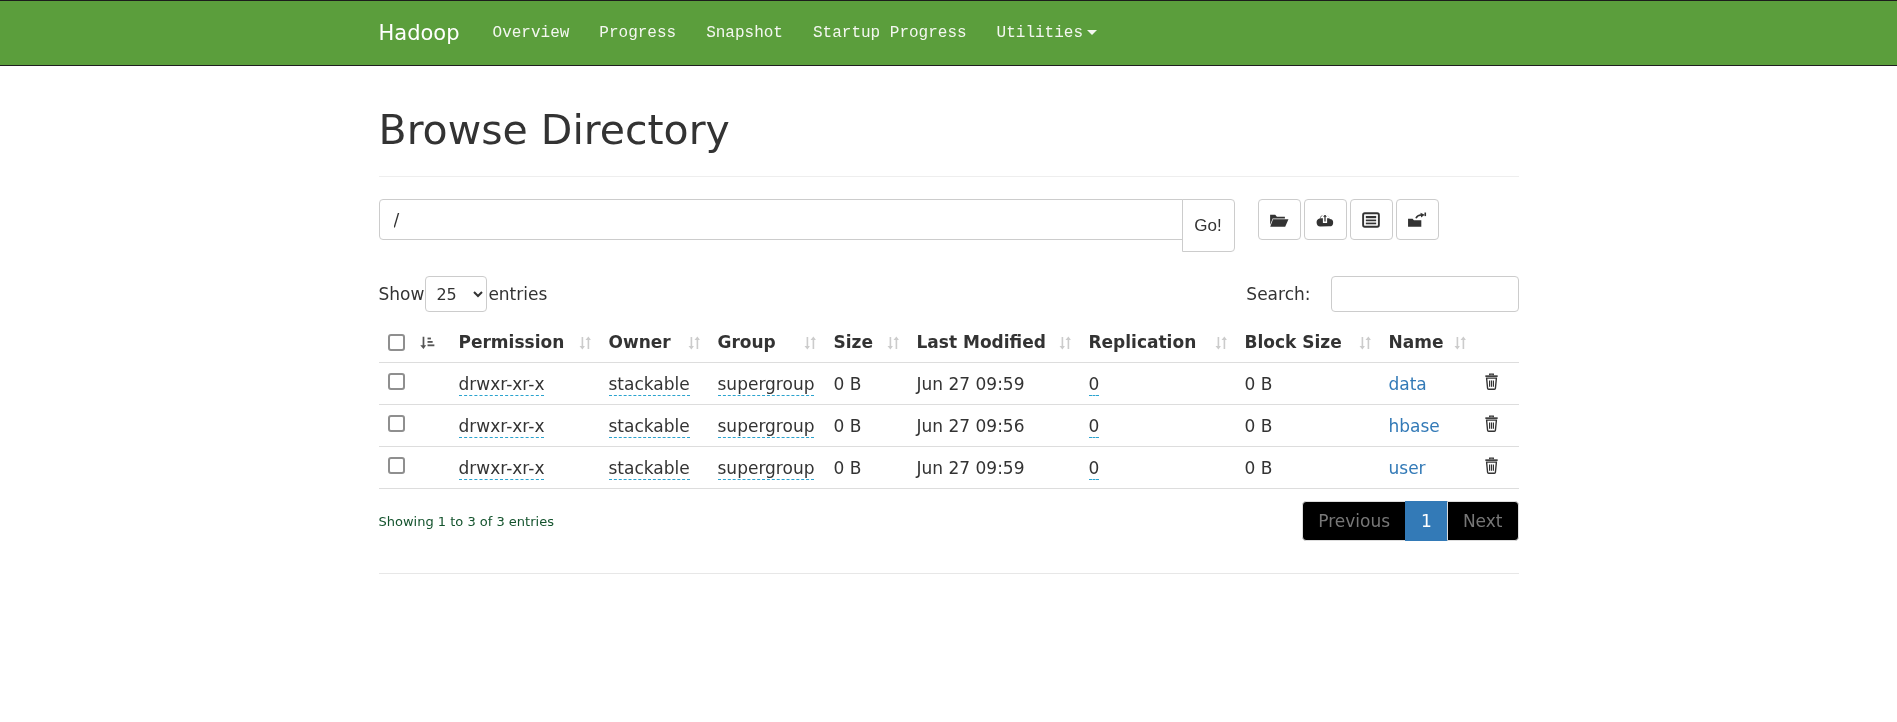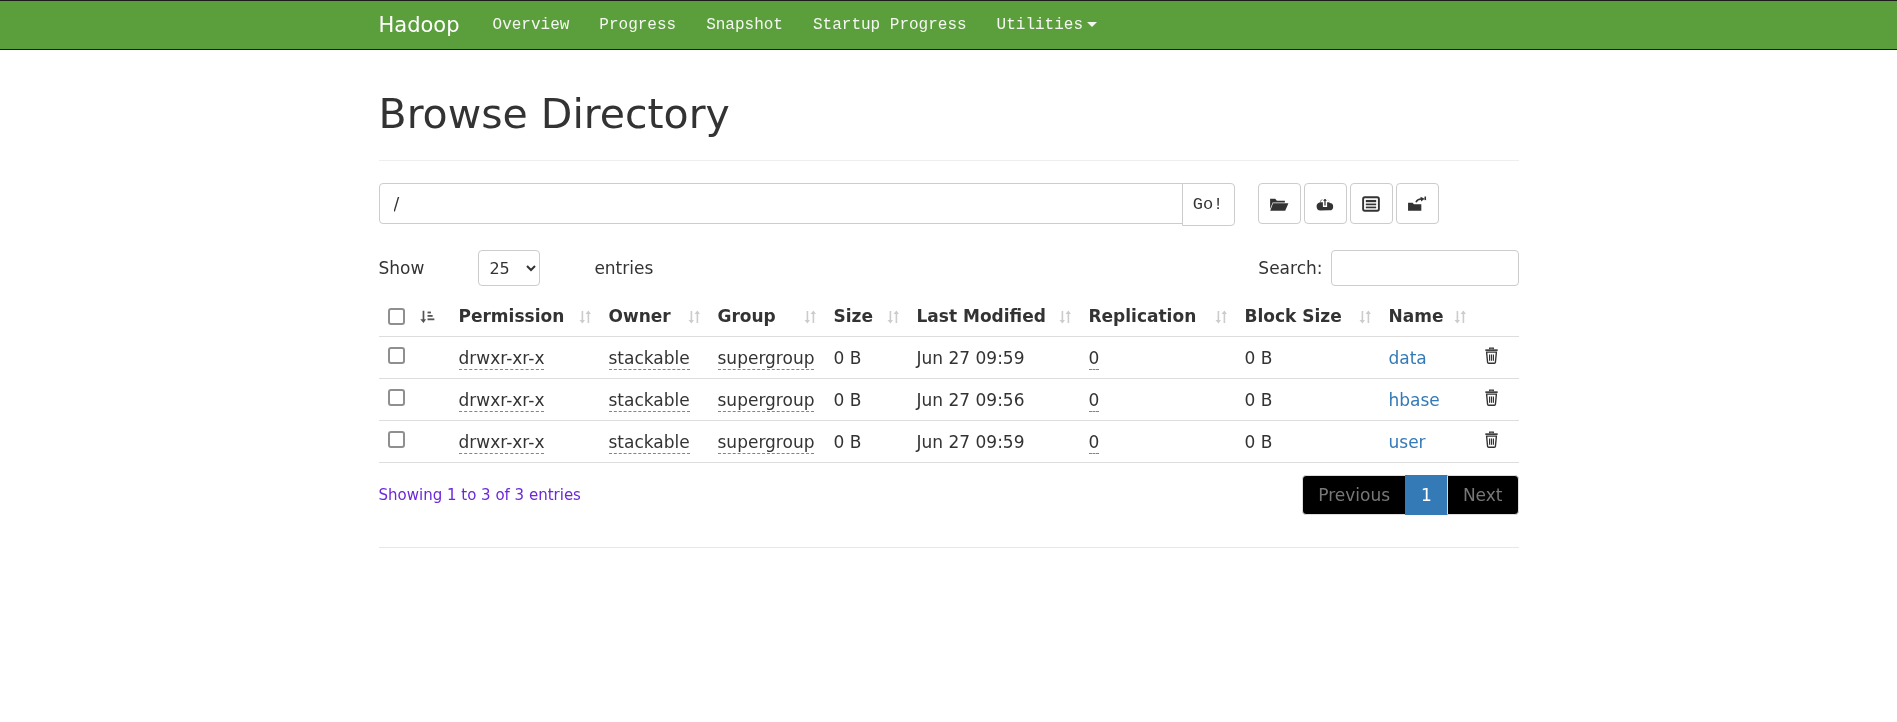--- a/index.html
+++ b/index.html
@@ -1,46 +1,46 @@
 <!DOCTYPE html>
 <html><head>
 <meta charset="utf-8">
 <style>
   * { box-sizing: border-box; }
   html,body { margin:0; padding:0; background:#fff; font-family:"DejaVu Sans","Liberation Sans",sans-serif; color:#333; }
   body { width:1897px; height:722px; overflow:hidden; }
 
   
-  .navbar { height:50px; background:#5b9e3c; border-top:1px solid #1c1c1c; border-bottom:1px solid #1f1f1f; display:flex; align-items:center; }
+  .navbar { height:66px; background:#5b9e3c; border-top:1px solid #1c1c1c; border-bottom:1px solid #1f1f1f; display:flex; align-items:center; }
   .nav-inner { width:1140px; margin:0 auto; display:flex; align-items:center; }
   .brand { color:#fff; font-size:21px; padding:0 18px 0 0; text-decoration:none; cursor:pointer; }
   .nav-links { display:flex; list-style:none; margin:0; padding:0;font-family:Liberation Mono, monospace; }
   .nav-links li { padding:0; }
   .nav-links a { display:block; padding:14px 15px; color:#f4f7f1; font-size:16px; text-decoration:none; cursor:pointer; }
   .caret { display:inline-block; width:0; height:0; margin-left:4px; vertical-align:middle; border-top:5px solid #f4f7f1; border-left:5px solid transparent; border-right:5px solid transparent; }
 
   
   .container { width:1140px; margin:0 auto; }
   h1.page-title { font-size:41px; font-weight:400; margin:40px 0 22px 0; color:#333; }
   hr.title-rule { border:none; border-top:1px solid #eee; margin:0 0 22px 0; }
 
   
   .path-row { display:flex; align-items:flex-start; margin-bottom:24px; }
   .input-group { display:flex; width:856px; }
   .path-input { flex:1; height:41px; border:1px solid #ccc; border-radius:4px 0 0 4px; padding:0 14px; font-size:17px; color:#333; font-family:inherit; outline:none; }
-  .go-btn { height:43px; width:53px; margin-left:-1px; border:1px solid #ccc; background:#fff; border-radius:0 4px 4px 0; font-size:17px; color:#333; cursor:pointer; font-family:Liberation Mono, monospace; }
+  .go-btn { height:53px; width:53px; margin-left:-1px; border:1px solid #ccc; background:#fff; border-radius:0 4px 4px 0; font-size:17px; color:#333; cursor:pointer; font-family:Liberation Sans, sans-serif; }
   .btn-group { display:flex; margin-left:23px; }
   .icon-btn { width:43px; height:41px; border:1px solid #ccc; background:#fff; border-radius:4px; margin-right:3px; cursor:pointer; display:flex; align-items:center; justify-content:center; padding:0; }
 
   
   .dt-controls { display:flex; justify-content:space-between; align-items:center; margin-bottom:12px; }
-  .show-entries { font-size:17px; color:#333; display:flex; align-items:center;gap:46px; }
-  .show-entries select { margin:0 8px; height:36px; width:62px; border:1px solid #ccc; border-radius:4px; font-size:16px; color:#333; padding:0 6px; font-family:inherit; background:#fff; }
+  .show-entries { font-size:17px; color:#333; display:flex; align-items:center; }
+  .show-entries select { margin:0 1px; height:36px; width:62px; border:1px solid #ccc; border-radius:4px; font-size:16px; color:#333; padding:0 6px; font-family:inherit; background:#fff; }
   .search-box { display:flex; align-items:center; font-size:17px; }
-  .search-box label { margin-right:8px;text-align:center; }
+  .search-box label { margin-right:20px;text-align:center; }
   .search-box input { width:188px; height:36px; border:1px solid #ccc; border-radius:4px; padding:0 10px; font-size:16px; font-family:inherit; outline:none; }
 
   
   table.dir-table { width:100%; border-collapse:collapse; table-layout:fixed; }
   .dir-table th { text-align:left; font-size:17px; font-weight:bold; color:#333; padding:8px 9px 10px 9px; border-bottom:1px solid #ddd; position:relative; cursor:pointer; }
   .dir-table td { font-size:17px; color:#333; padding:10px 9px; border-top:1px solid #ddd; }
   .dir-table tbody tr:first-child td { border-top:none; }
   .dir-table tbody tr:last-child td { border-bottom:1px solid #ddd; }
   .dir-table thead th { border-bottom:1px solid #ddd; }
   .col-check { width:71px; } .col-perm { width:150px; } .col-owner { width:109px; }
@@ -49,21 +49,21 @@
   .sort-both { position:absolute; right:8px; top:12px; }
   .check-head { display:flex; align-items:center; }
   .check-head svg { margin-left:14px; }
   input[type=checkbox] { appearance:none; -webkit-appearance:none; width:17px; height:17px; border:2px solid #8f8f8f; border-radius:3px; background:#fff; margin:0; cursor:pointer; }
   .editable { border-bottom:1px dashed #2aa3cf; cursor:pointer; padding-bottom:1px; }
   a.dir-link { color:#337ab7; text-decoration:none; cursor:pointer; }
   .trash-btn { background:none; border:none; padding:0; cursor:pointer; }
 
   
   .dt-footer { display:flex; justify-content:space-between; align-items:center; margin-top:12px; }
-  .dt-info { font-size:15px; color:#6d28d9; }
+  .dt-info { font-size:13px; color:#14532d; }
   ul.pagination { list-style:none; display:inline-flex; margin:0; padding:0; }
   .pagination li a { display:block; padding:9px 15px; font-size:17px; border:1px solid #ddd; margin-left:-1px; text-decoration:none; color:#777; background:#000000; cursor:pointer; }
   .pagination li:first-child a { border-radius:4px 0 0 4px; margin-left:0; }
   .pagination li:last-child a { border-radius:0 4px 4px 0; }
   .pagination li.active a { background:#337ab7; border-color:#337ab7; color:#fff; }
 
   hr.footer-rule { border:none; border-top:1px solid #e7e7e7; margin:32px 0 0 0; }
   .site-footer { font-size:17px; color:#333; padding:24px 0 40px 0; }
 </style>
 </head>

